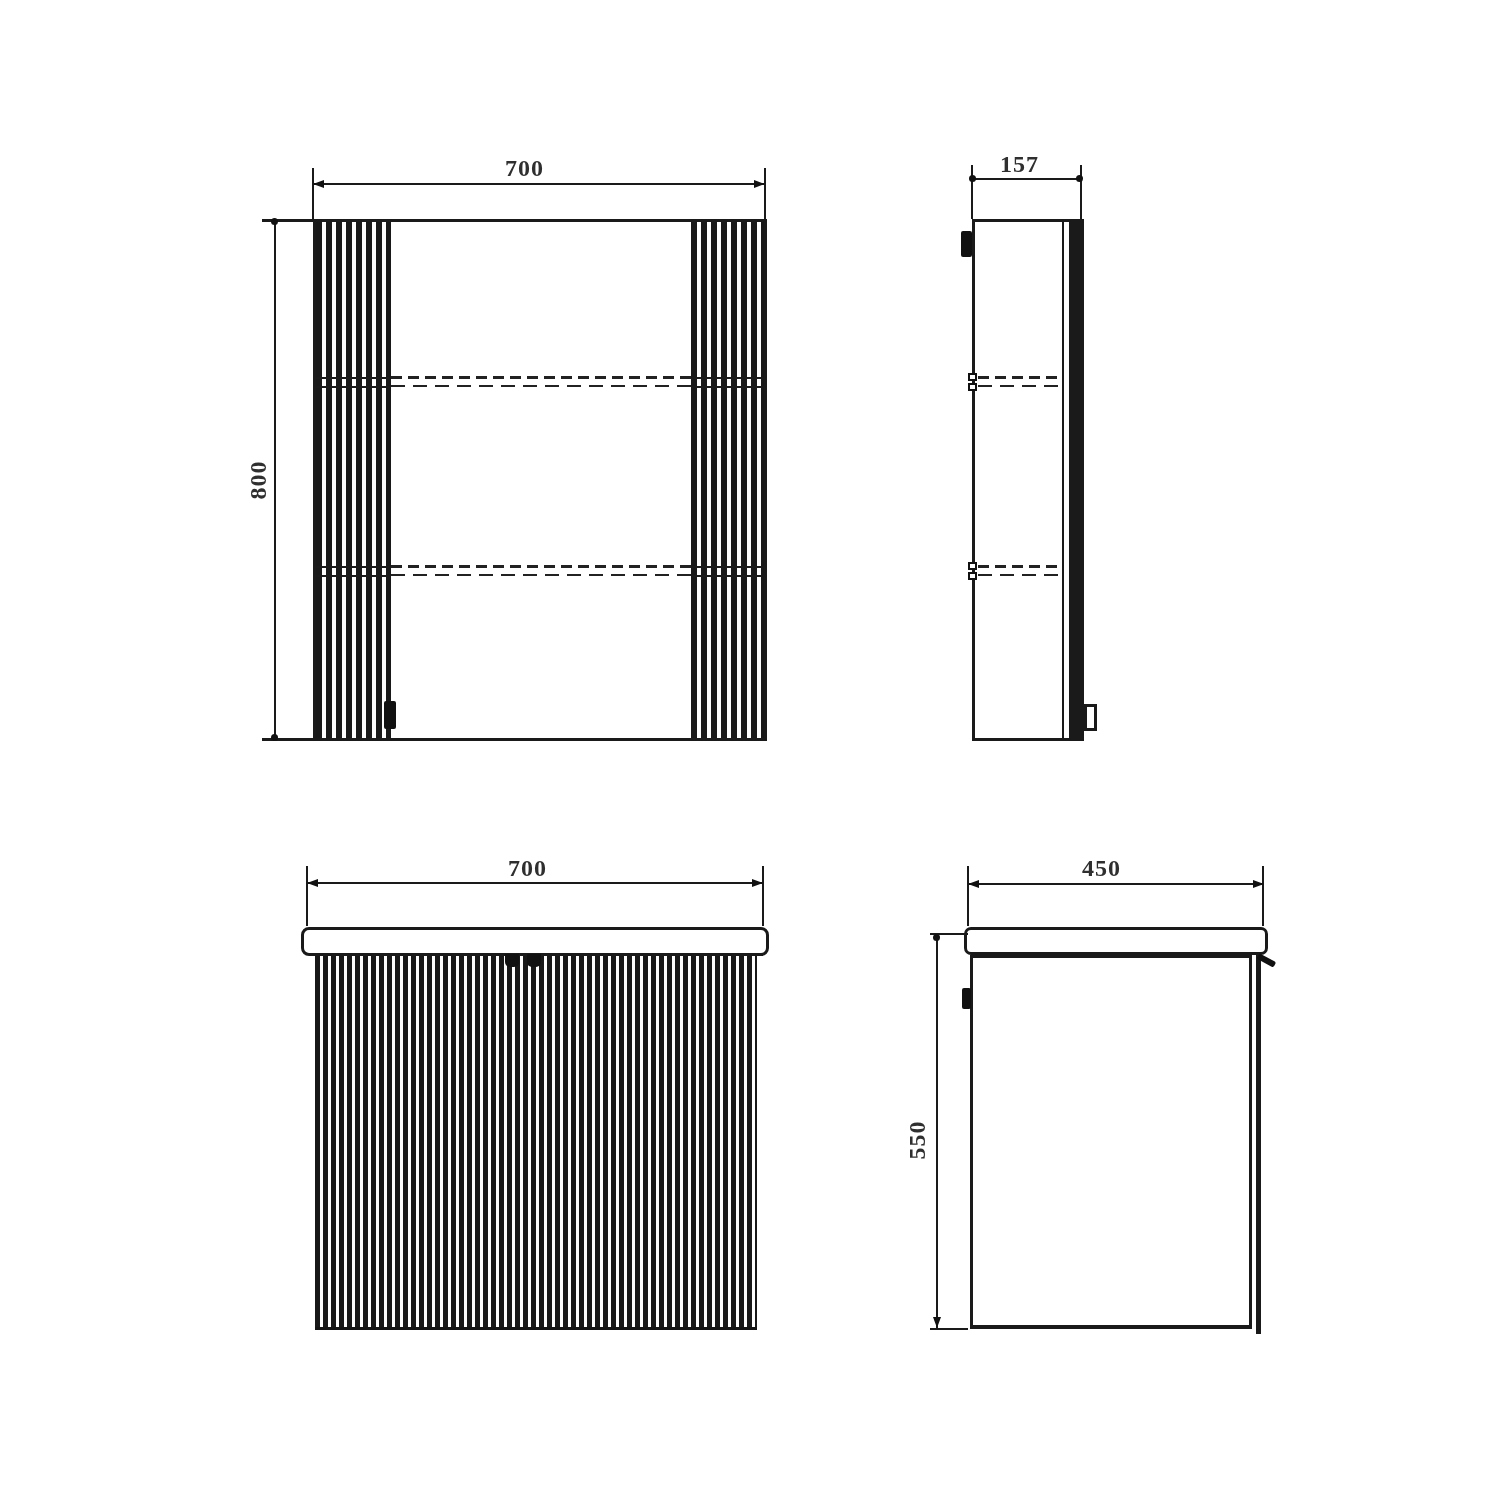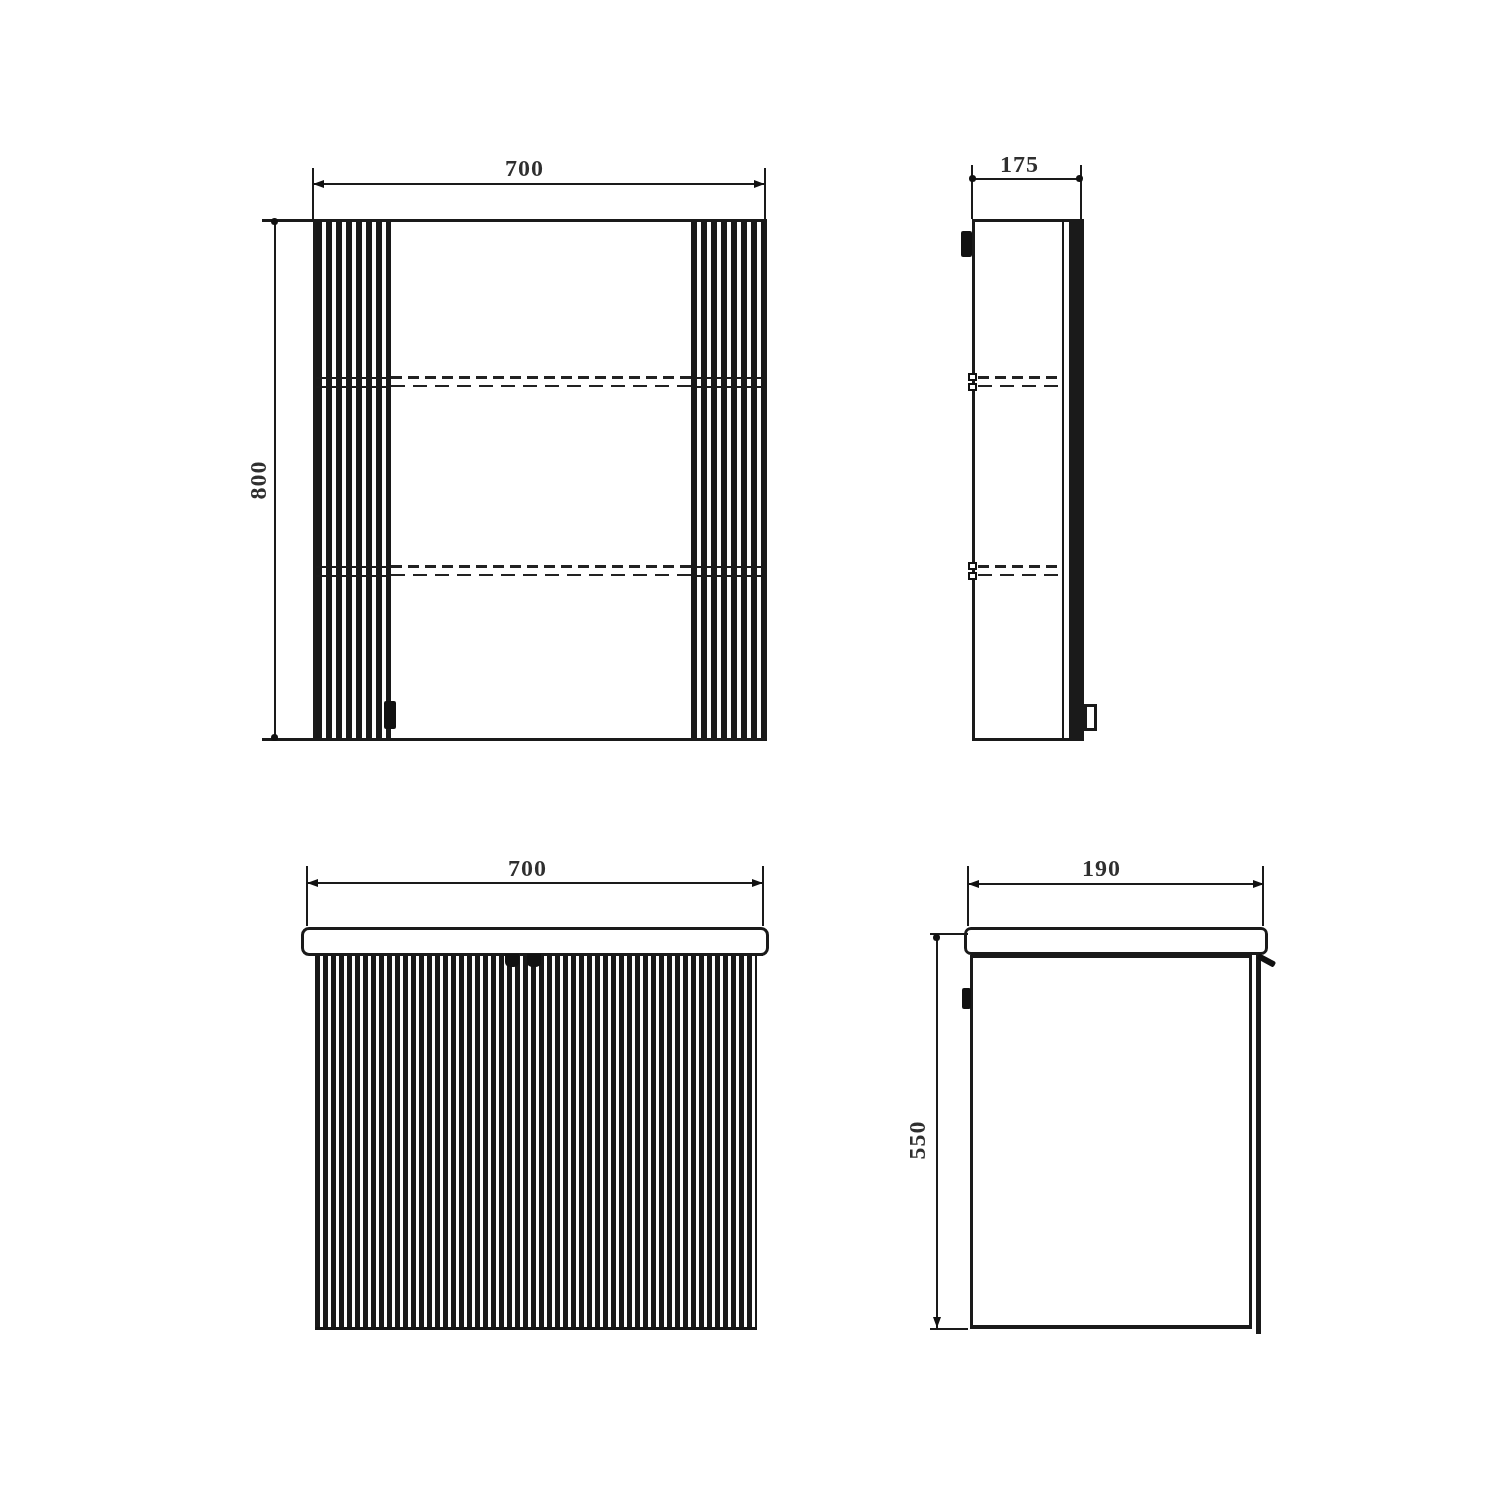--- a/index.html
+++ b/index.html
@@ -72,21 +72,21 @@
     <div class="tab" style="left:384px;top:701px;width:12px;height:28px;"></div>
   </div>
 
   <div>
 
     <div class="ln" style="left:971px;top:165px;width:2px;height:54px;"></div>
     <div class="ln" style="left:1080px;top:165px;width:2px;height:54px;"></div>
     <div class="ln" style="left:972px;top:178px;width:110px;height:2px;"></div>
     <div class="dot" style="left:969px;top:175px;"></div>
     <div class="dot" style="left:1076px;top:175px;"></div>
-    <div class="lbl" style="left:1000px;top:152px;">175</div>
+    <div class="lbl" style="left:1000px;top:152px;">157</div>
 
     <div class="box" style="left:972px;top:219px;width:112px;height:522px;"></div>
     <div class="ln" style="left:1062px;top:222px;width:2px;height:516px;"></div>
     <div class="ln" style="left:1069px;top:219px;width:15px;height:522px;"></div>
     <div class="tab" style="left:961px;top:231px;width:11px;height:26px;"></div>
 
     <div class="dash1" style="left:978px;top:376px;width:84px;"></div>
     <div class="dash2" style="left:978px;top:385px;width:84px;"></div>
     <div class="dash1" style="left:978px;top:565px;width:84px;"></div>
     <div class="dash2" style="left:978px;top:574px;width:84px;"></div>
@@ -115,21 +115,21 @@
     <div class="tab" style="left:527px;top:954px;width:14px;height:13px;border-radius:0 0 5px 5px;"></div>
   </div>
 
   <div>
 
     <div class="ln" style="left:967px;top:866px;width:2px;height:60px;"></div>
     <div class="ln" style="left:1262px;top:866px;width:2px;height:60px;"></div>
     <div class="ln" style="left:968px;top:883px;width:296px;height:2px;"></div>
     <div class="arr arr-l" style="left:968px;top:880px;"></div>
     <div class="arr arr-r" style="left:1253px;top:880px;"></div>
-    <div class="lbl" style="left:1082px;top:856px;">190</div>
+    <div class="lbl" style="left:1082px;top:856px;">450</div>
 
     <div class="box" style="left:964px;top:927px;width:304px;height:28px;border-radius:7px;"></div>
 
     <div class="box" style="left:970px;top:955px;width:282px;height:374px;border-bottom-width:4px;"></div>
     <div class="ln" style="left:1256px;top:955px;width:5px;height:379px;"></div>
     <div class="tab" style="left:1258px;top:953px;width:19px;height:6px;transform:rotate(28deg);transform-origin:left center;"></div>
     <div class="tab" style="left:962px;top:988px;width:9px;height:21px;"></div>
 
     <div class="ln" style="left:930px;top:933px;width:38px;height:2px;"></div>
     <div class="ln" style="left:930px;top:1328px;width:38px;height:2px;"></div>

